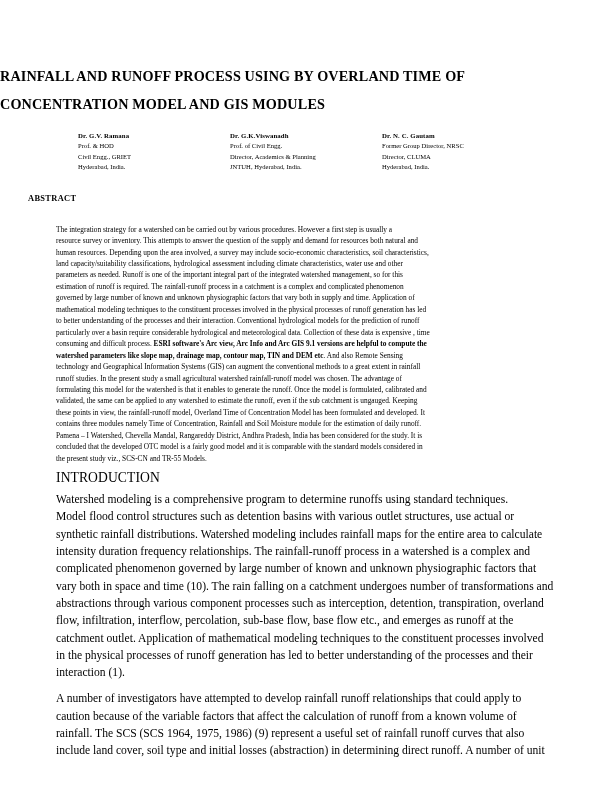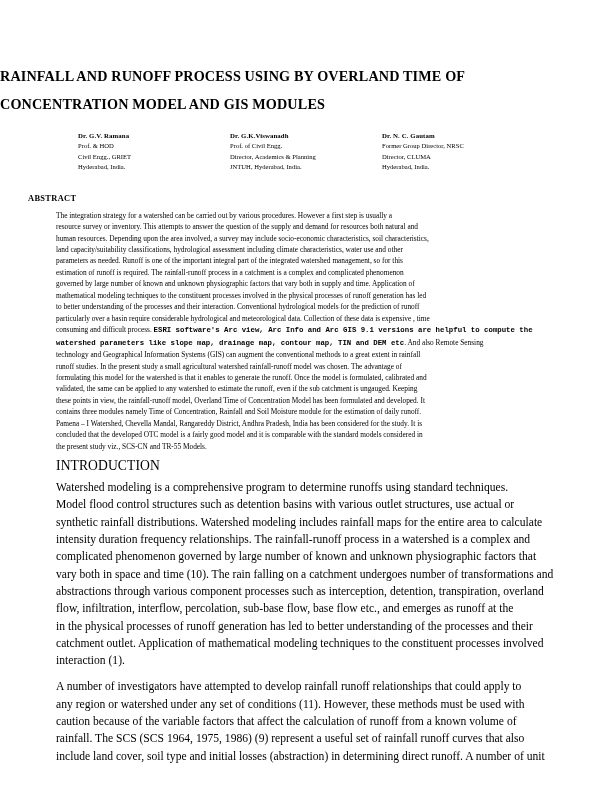--- a/index.html
+++ b/index.html
@@ -67,32 +67,32 @@
   .h-intro {
     margin-top: 6px;
     padding-left: 56px;
     font-size: 13.6px;
     font-weight: normal;
     letter-spacing: 0.1px;
   }
 
   
   .abstract-body {
-    margin-top: 7px;
+    margin-top: 21px;
     padding-left: 56px;
     padding-right: 56px;
     font-size: 7.35px;
     line-height: 11.45px;
     text-align: justify;
   }
   .abstract-body .line {
     white-space: nowrap;
     display: block;
   }
-  .abstract-body b { font-weight: bold; font-family: Liberation Mono, monospace; }
+  .abstract-body b { font-weight: bold; }
 
   
   .intro-body {
     margin-top: 5px;
     padding-left: 56px;
     padding-right: 52px;
     font-size: 11.6px;
     line-height: 17.3px;
     text-align: justify;
   }
@@ -168,26 +168,25 @@
   <div class="intro-body">
     <p>
       <span class="line">     Watershed modeling is a comprehensive program to determine runoffs using standard techniques.</span>
       <span class="line">Model flood control structures such as detention basins with various outlet structures, use actual or</span>
       <span class="line">synthetic rainfall distributions. Watershed modeling includes rainfall maps for the entire area to calculate</span>
       <span class="line">intensity duration frequency relationships. The rainfall-runoff process in a watershed is a complex and</span>
       <span class="line">complicated phenomenon governed by large number of known and unknown physiographic factors that</span>
       <span class="line">vary both in space and time (10). The rain falling on a catchment undergoes number of transformations and</span>
       <span class="line">abstractions through various component processes such as interception, detention, transpiration, overland</span>
       <span class="line">flow, infiltration, interflow, percolation, sub-base flow, base flow etc., and emerges as runoff at the</span>
+      <span class="line">catchment outlet. Application of mathematical modeling techniques to the constituent processes involved</span>
       <span class="line">in the physical processes of runoff generation has led to better understanding of the processes and their</span>
-      <span class="line">catchment outlet. Application of mathematical modeling techniques to the constituent processes involved</span>
       <span class="line">interaction (1).</span>
     </p>
     <p>
       <span class="line">     A number of investigators have attempted to develop rainfall runoff relationships that could apply to</span>
-      <span class="line">any region or watershed under any set of conditions (11). However, these methods must be used with</span>
       <span class="line">caution because of the variable factors that affect the calculation of runoff from a known volume of</span>
       <span class="line">rainfall. The SCS (SCS 1964, 1975, 1986) (9) represent a useful set of rainfall runoff curves that also</span>
       <span class="line">include land cover, soil type and initial losses (abstraction) in determining direct runoff. A number of unit</span>
     </p>
   </div>
 
 </div>
 
 </body></html>

